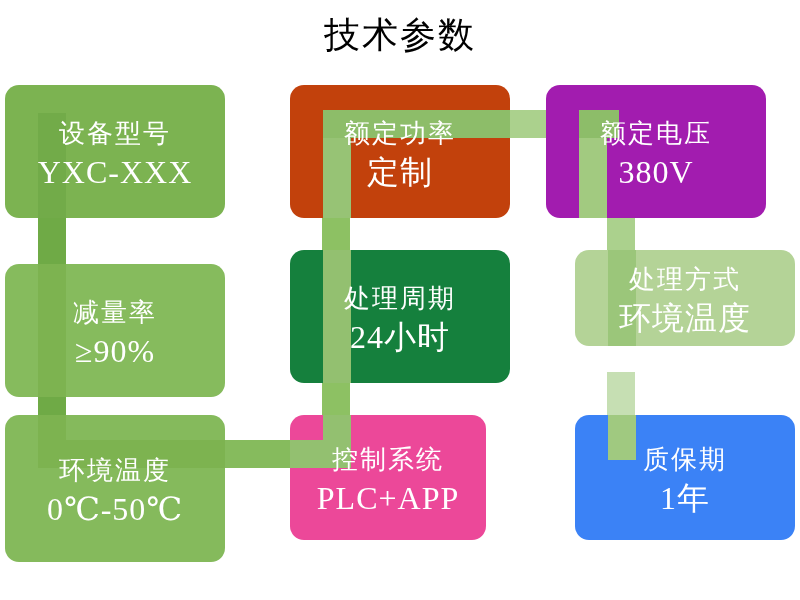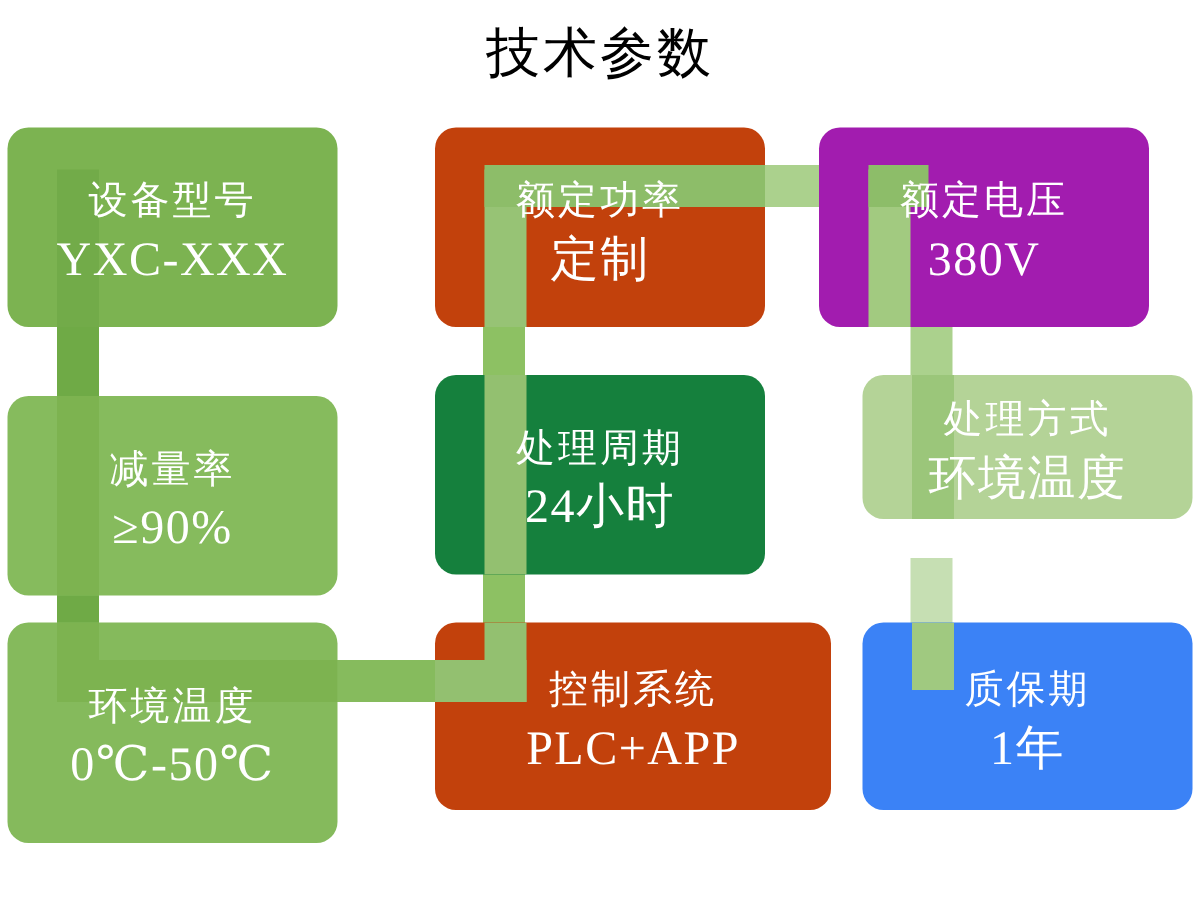--- a/index.html
+++ b/index.html
@@ -161,21 +161,21 @@
 
   <div class="card" style="left:5px; top:415px; width:220px; height:147px; background:#85ba5c; z-index:3;">
     <div class="band" style="left:33px; top:0px; width:28px; height:45px; background:#7db350;"></div>
     <div class="band" style="left:33px; top:25px; width:187px; height:28px; background:#7db350;"></div>
     <div class="card-inner">
       <div class="card-title">环境温度</div>
       <div class="card-value">0℃-50℃</div>
     </div>
   </div>
 
-  <div class="card" style="left:290px; top:415px; width:264px; height:125px; background:#c2410c; z-index:3;">
+  <div class="card" style="left:290px; top:415px; width:196px; height:125px; background:#ec4899; z-index:3;">
     <div class="band" style="left:33px; top:0px; width:28px; height:53px; background:#93c070;"></div>
     <div class="band" style="left:0px; top:25px; width:61px; height:28px; background:#93c070;"></div>
     <div class="card-inner">
       <div class="card-title">控制系统</div>
       <div class="card-value">PLC+APP</div>
     </div>
   </div>
 
   <div class="card" style="left:575px; top:415px; width:220px; height:125px; background:#3b82f6; z-index:3;">
     <div class="band" style="left:33px; top:0px; width:28px; height:45px; background:#a0c980;"></div>

